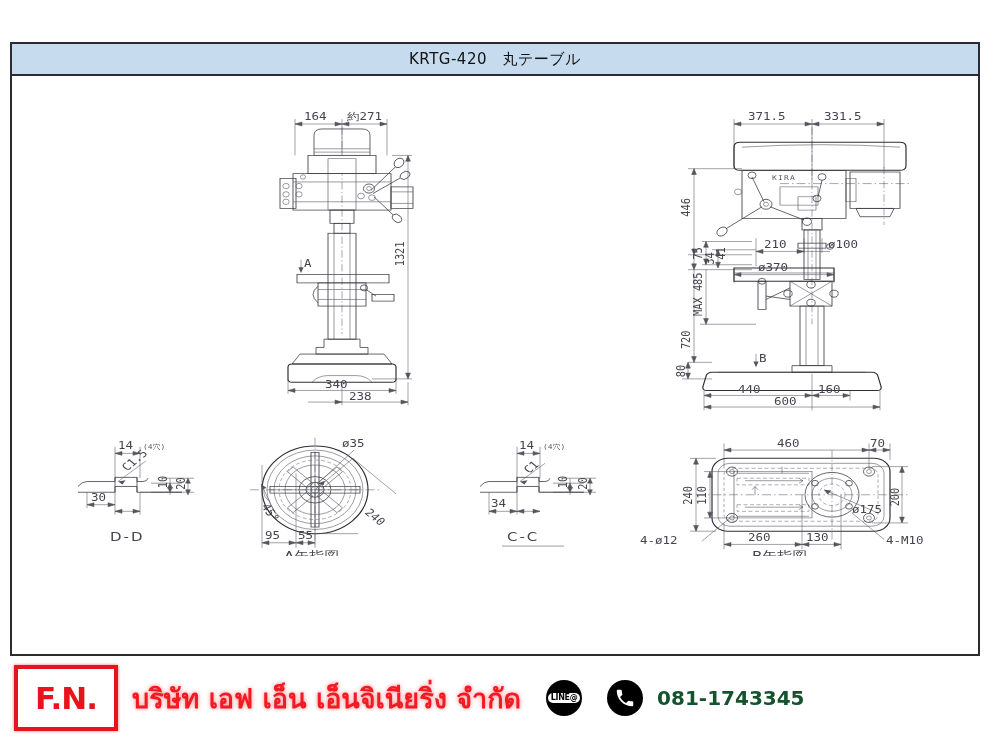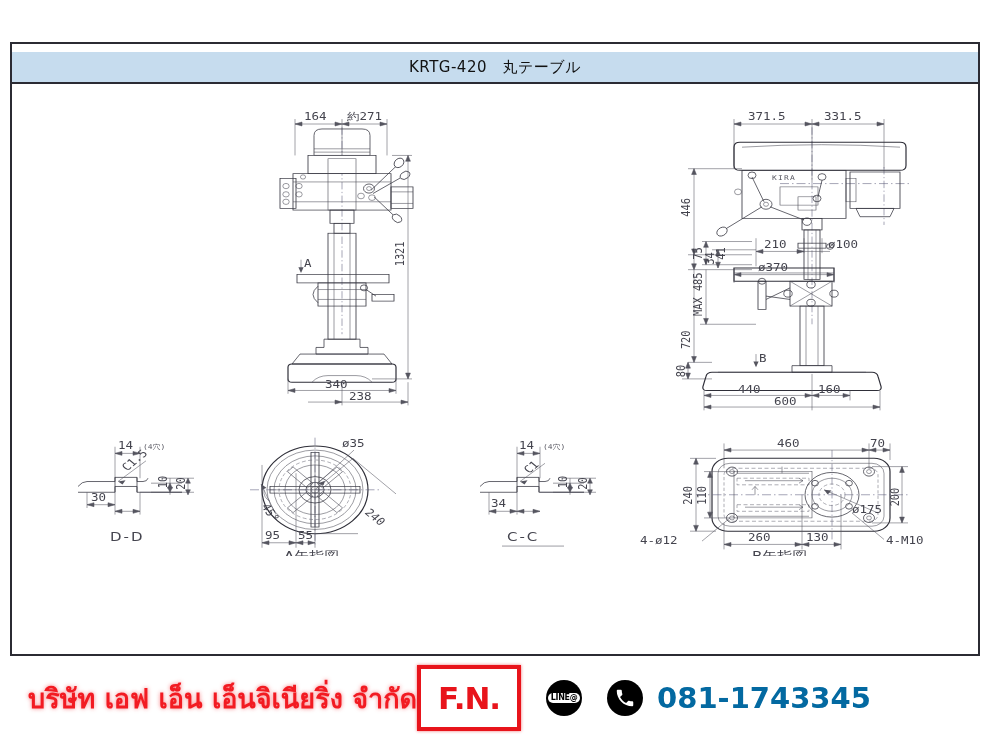--- a/index.html
+++ b/index.html
@@ -1,34 +1,34 @@
 <!DOCTYPE html>
 <html><head>
 <meta charset="utf-8">
 <style>
   html,body{margin:0;padding:0;background:#ffffff;}
   body{width:1000px;height:738px;font-family:"DejaVu Sans","Liberation Sans",sans-serif;overflow:hidden;position:relative;}
 
   
   #frame{position:absolute;left:10px;top:42px;width:970px;height:614px;border:2px solid #2b2b33;box-sizing:border-box;background:#fff;}
-  #title-bar{position:absolute;left:0;top:8px;width:100%;height:32px;background:#c6dcee;border-bottom:2px solid #2b2b33;box-sizing:border-box;display:flex;align-items:center;justify-content:center;}
+  #title-bar{position:absolute;left:0;top:0;width:100%;height:32px;background:#c6dcee;border-bottom:2px solid #2b2b33;box-sizing:border-box;display:flex;align-items:center;justify-content:center;}
   #title-bar span{font-size:15px;color:#111;letter-spacing:.5px;font-family:"DejaVu Sans",sans-serif;}
   #canvas-area{position:absolute;left:0;top:32px;width:100%;height:480px;}
   svg.dwg{position:absolute;left:0;top:0;width:100%;height:100%;}
 
   
   #footer{position:absolute;left:0;top:658px;width:1000px;height:80px;display:flex;align-items:center;padding-left:14px;box-sizing:border-box;}
   #logo-box{width:96px;height:58px;border:4px solid #e8141b;background:#fff;display:flex;align-items:center;justify-content:center;box-shadow:0 0 3px rgba(232,20,27,.6);flex:none;}
   #logo-box span{color:#e8141b;font-size:31px;font-weight:bold;font-family:"DejaVu Sans",sans-serif;letter-spacing:-1px;}
   #company{color:#f21b22;font-size:27px;font-weight:bold;margin-left:14px;white-space:nowrap;
            text-shadow:0 0 4px rgba(242,27,34,.55);font-family:"DejaVu Sans",sans-serif;}
   .round-icon{width:36px;height:36px;border-radius:50%;background:#000;display:flex;align-items:center;justify-content:center;flex:none;margin-left:25px;}
   .line-pill{background:#fff;color:#000;font-size:8px;font-weight:bold;border-radius:6px;padding:1px 3px;line-height:1;letter-spacing:-.3px;}
   #line-id{font-size:24px;font-weight:bold;color:#111;margin-left:9px;white-space:nowrap;font-family:"DejaVu Sans",sans-serif;}
-  #phone{font-size:29px;font-weight:bold;color:#0369a1;margin-left:14px;white-space:nowrap;font-family:"DejaVu Sans",sans-serif;text-align:right;}
+  #phone{font-size:20px;font-weight:bold;color:#14532d;margin-left:14px;white-space:nowrap;font-family:"DejaVu Sans",sans-serif;text-align:right;}
   .phone-glyph{fill:#fff;}
 
   
   .ln{stroke:#3a3a44;stroke-width:.85;fill:none;}
   .ln-t{stroke:#4a4a55;stroke-width:.6;fill:none;}
   .ln-b{stroke:#2f2f39;stroke-width:1.2;fill:none;}
   .cl{stroke:#5b5b7a;stroke-width:.6;fill:none;stroke-dasharray:9 3 1.5 3;}
   .hid{stroke:#6a6a78;stroke-width:.6;fill:none;stroke-dasharray:4 2.5;}
   .dim{stroke:#55555f;stroke-width:.6;fill:none;}
   .fillw{fill:#ffffff;}
@@ -610,24 +610,24 @@
 
       <text class="dtxt-l" x="740" y="585">B矢指図</text>
       <line class="ln-t" x1="738" y1="589" x2="808" y2="589"></line>
     </g>
 
   </svg>
   </div>
 </div>
 
 <div id="footer">
-  <div id="company">บริษัท เอฟ เอ็น เอ็นจิเนียริ่ง จำกัด</div>
   <div id="logo-box">
     <span>F.N.</span>
   </div>
+  <div id="company">บริษัท เอฟ เอ็น เอ็นจิเนียริ่ง จำกัด</div>
 
   <div class="round-icon">
     <span class="line-pill">LINE@</span>
   </div>
 
   <div class="round-icon">
     <svg width="22" height="22" viewBox="0 0 24 24">
       <path class="phone-glyph" d="M6.6 10.8c1.4 2.8 3.8 5.2 6.6 6.6l2.2-2.2c.3-.3.7-.4 1-.2 1.2.4 2.4.6 3.6.6.6 0 1 .4 1 1V20c0 .6-.4 1-1 1C10.6 21 3 13.4 3 4c0-.6.4-1 1-1h3.5c.6 0 1 .4 1 1 0 1.3.2 2.5.6 3.6.1.4 0 .8-.2 1l-2.3 2.2z"></path>
     </svg>
   </div>

